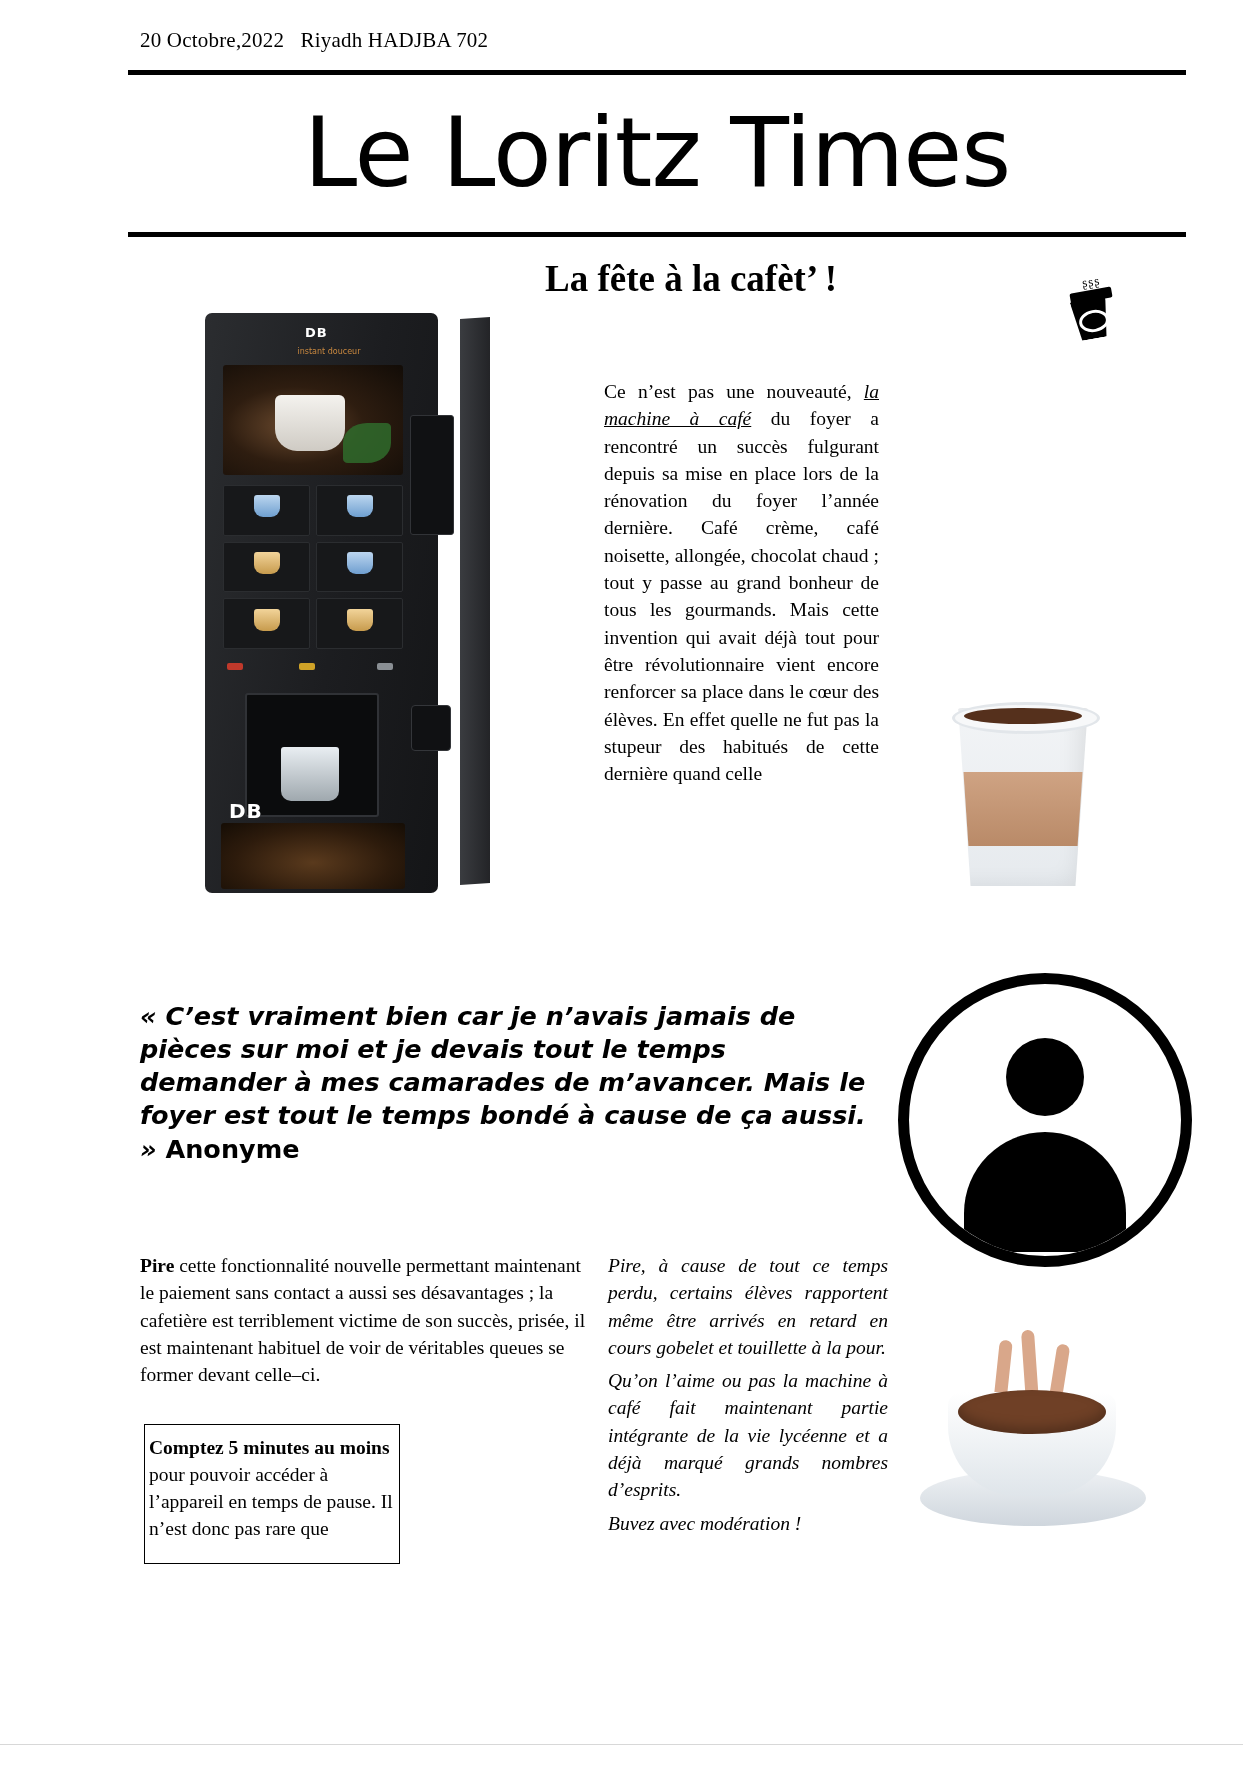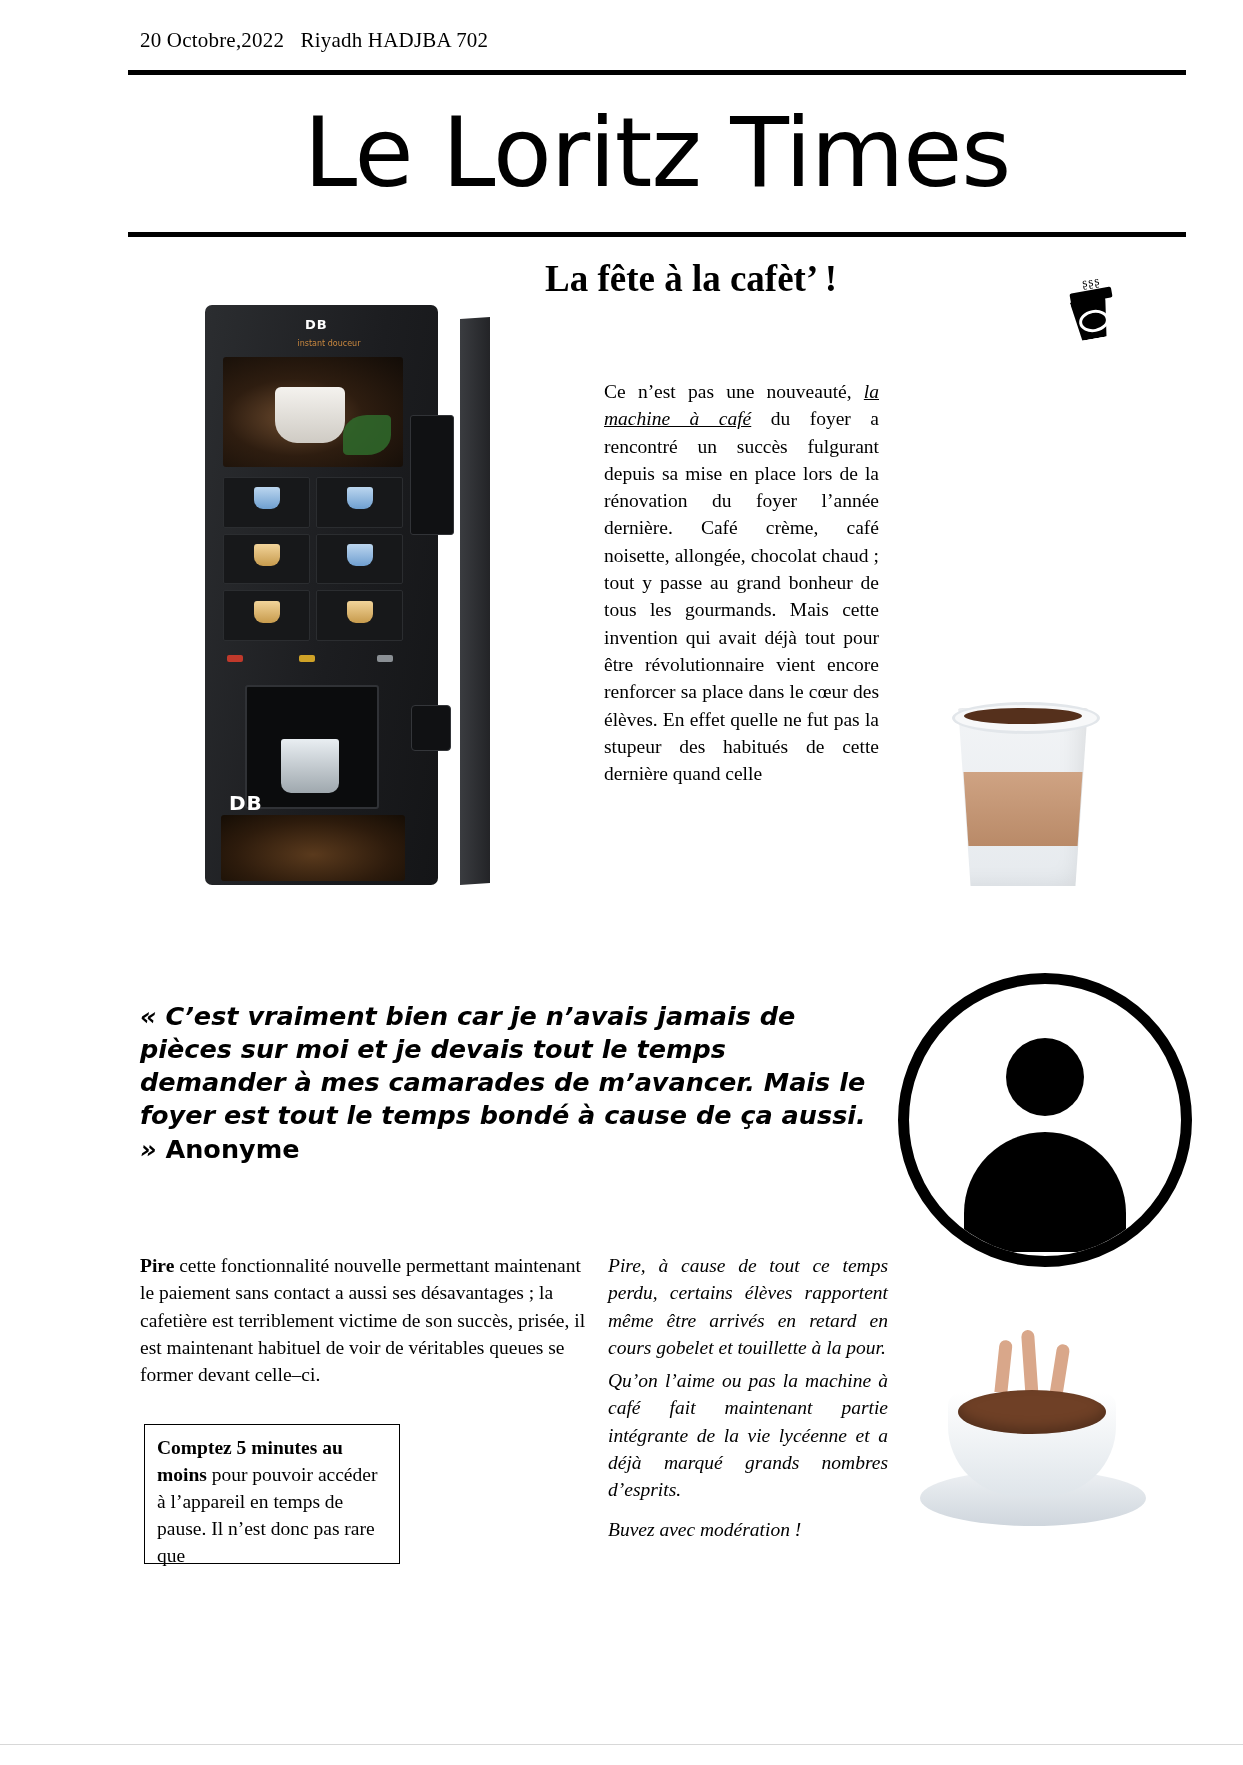--- a/index.html
+++ b/index.html
@@ -86,21 +86,21 @@
   
   .machine {
     position: absolute;
     left: 205px;
     top: 305px;
     width: 285px;
     height: 580px;
   }
   .machine .body {
     position: absolute;
-    left: 0; top: 0;
+    left: 0; top: 8px;
     width: 233px; height: 580px;
     background: linear-gradient(100deg,#2b2d30 0%, #1c1d20 55%, #141517 100%);
     border-radius: 7px;
   }
   .machine .side {
     position: absolute;
     left: 255px; top: 14px;
     width: 30px; height: 566px;
     background: linear-gradient(90deg,#3a3c40,#232427);
     transform: skewY(-4deg);
@@ -386,29 +386,29 @@
   #col-lower-right {
     position: absolute;
     left: 608px; top: 1252px; width: 280px;
     font-size: 19.5px;
     line-height: 1.40;
     text-align: justify;
     font-style: italic;
   }
   #col-lower-right .para { margin-bottom: 0; }
   #col-lower-right .p2 { margin-top: 6px; }
-  #col-lower-right .p3 { margin-top: 12px; font-weight: normal; }
+  #col-lower-right .p3 { margin-top: 6px; font-weight: normal; }
 
   
   .notebox {
     position: absolute;
     left: 144px; top: 1424px;
     width: 256px; height: 140px;
     border: 1.5px solid #000;
-    padding: 10px 12px;
+    padding: 10px 4px;
     box-sizing: border-box;
     font-size: 19.5px;
     line-height: 1.38;
   }
   .notebox b { font-weight: bold; }
 
   
   .mug {
     position: absolute;
     left: 918px; top: 1340px;

